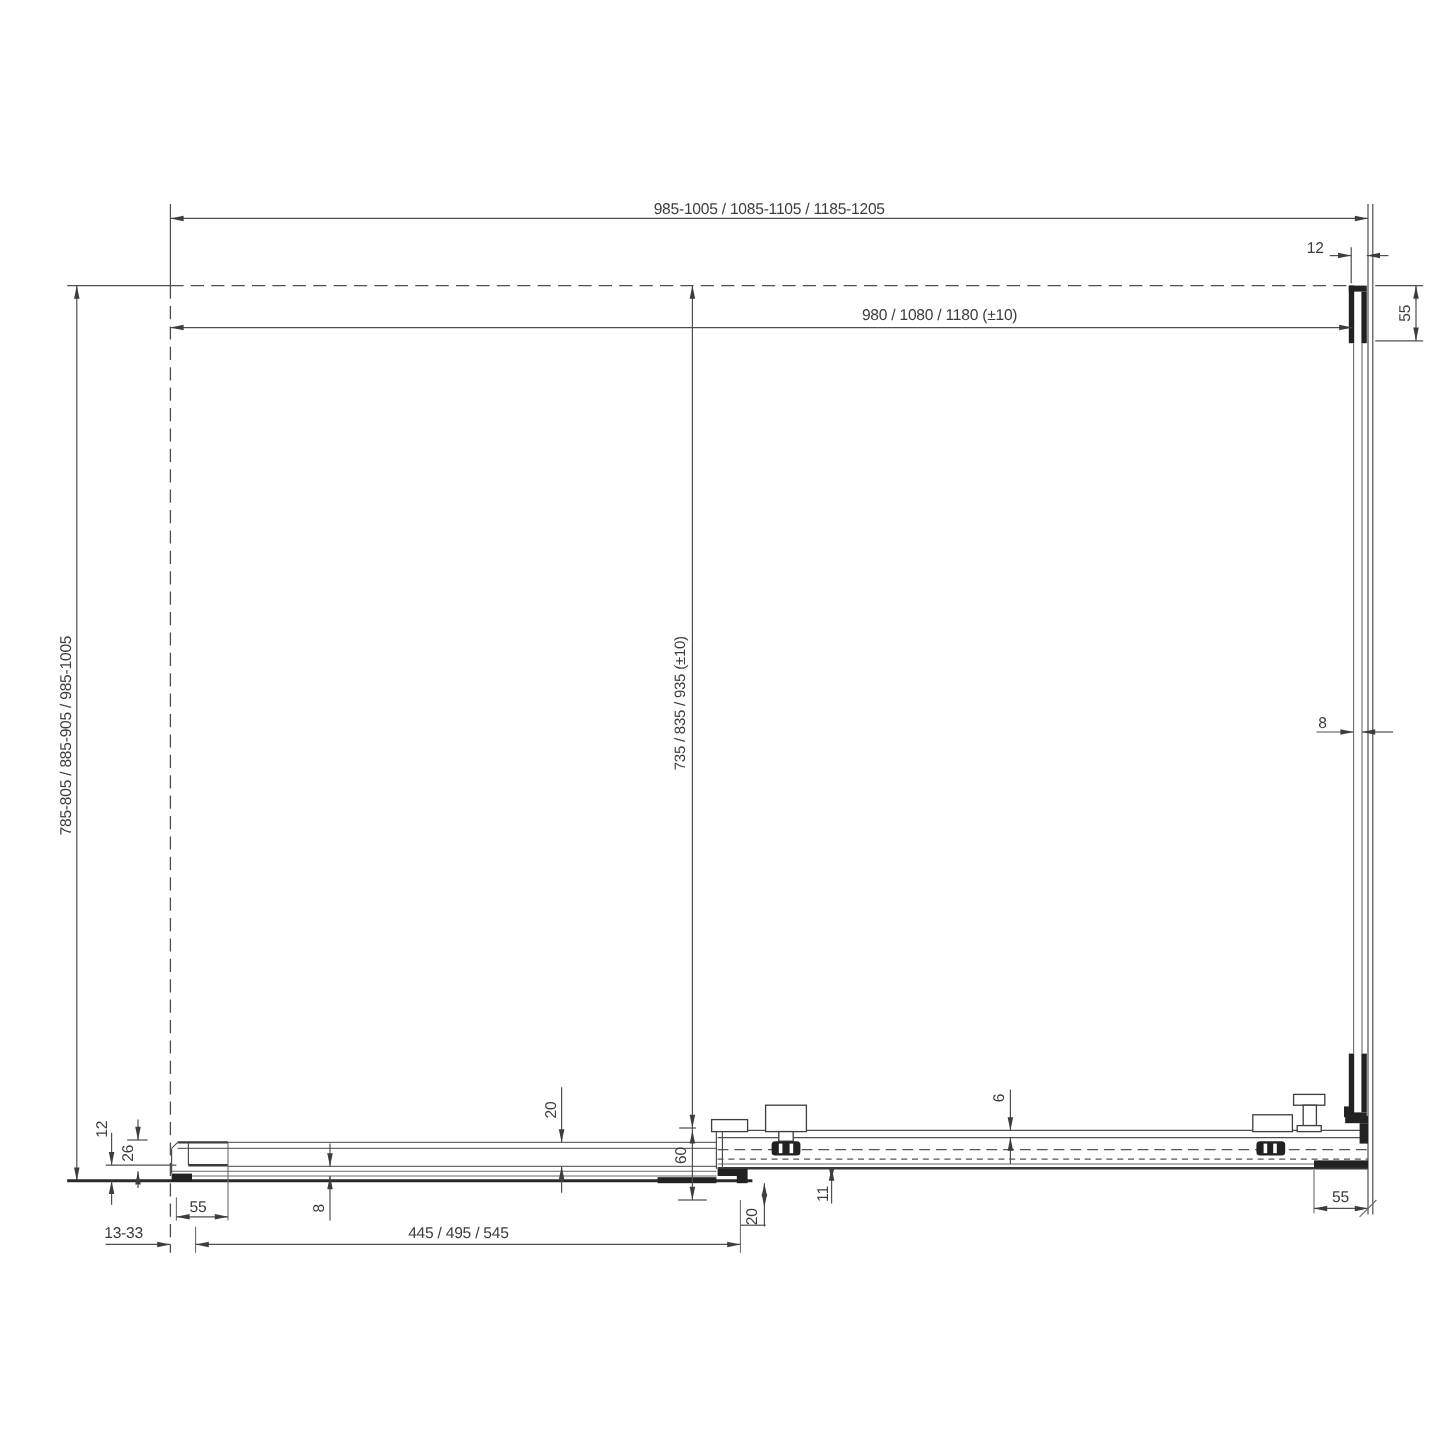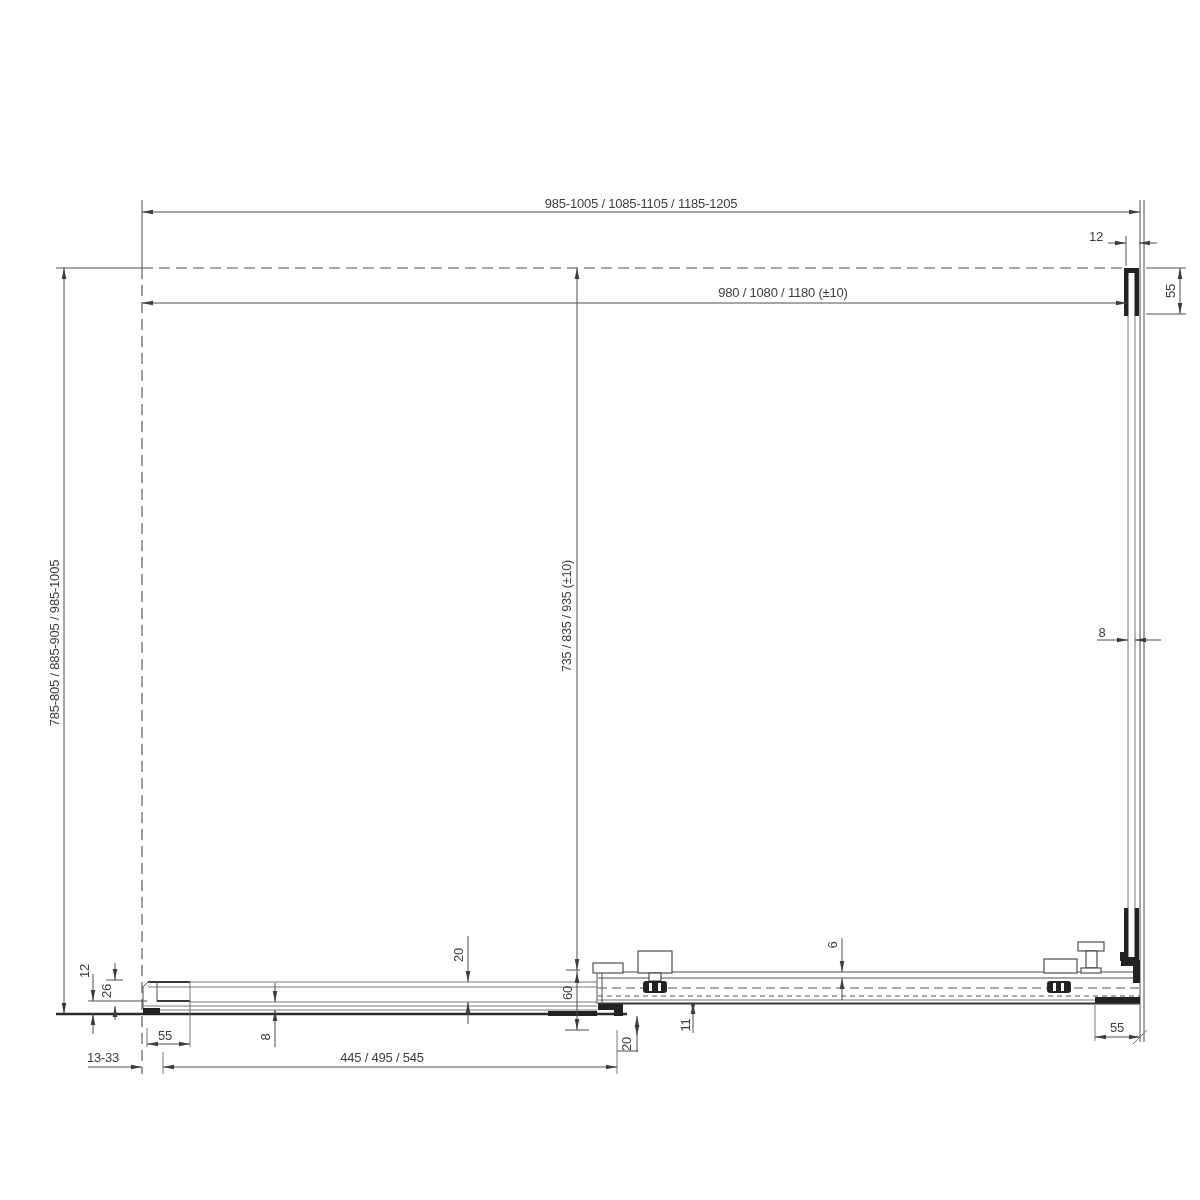--- a/index.html
+++ b/index.html
@@ -1,17 +1,17 @@
 <!DOCTYPE html>
 <html><head>
 <meta charset="utf-8">
 <style>
   html,body{margin:0;padding:0;background:#fff;}
   .canvas{position:relative;width:1200px;height:1076px;background:#ffffff;overflow:hidden;
-          font-family:"Liberation Sans", sans-serif;margin-top:30px;}
+          font-family:"Liberation Sans", sans-serif;}
   svg{position:absolute;left:0;top:0;}
   svg text{font-family:"Liberation Sans", sans-serif;font-size:13px;fill:#3d3d3d;letter-spacing:-0.2px;}
   svg text.sm{font-size:12.5px;}
   .ln{stroke:#4f4f4f;stroke-width:1;fill:none;}
   .lnthin{stroke:#6a6a6a;stroke-width:0.9;fill:none;}
   .lnthick{stroke:#3a3a3a;stroke-width:2;fill:none;}
   .lnheavy{stroke:#2a2a2a;stroke-width:2.6;fill:none;}
   .dash{stroke:#4f4f4f;stroke-width:1.1;fill:none;stroke-dasharray:11 6;}
   .dash2{stroke:#555;stroke-width:1;fill:none;stroke-dasharray:9 5;}
   .dash3{stroke:#555;stroke-width:1;fill:none;stroke-dasharray:5 4;}

